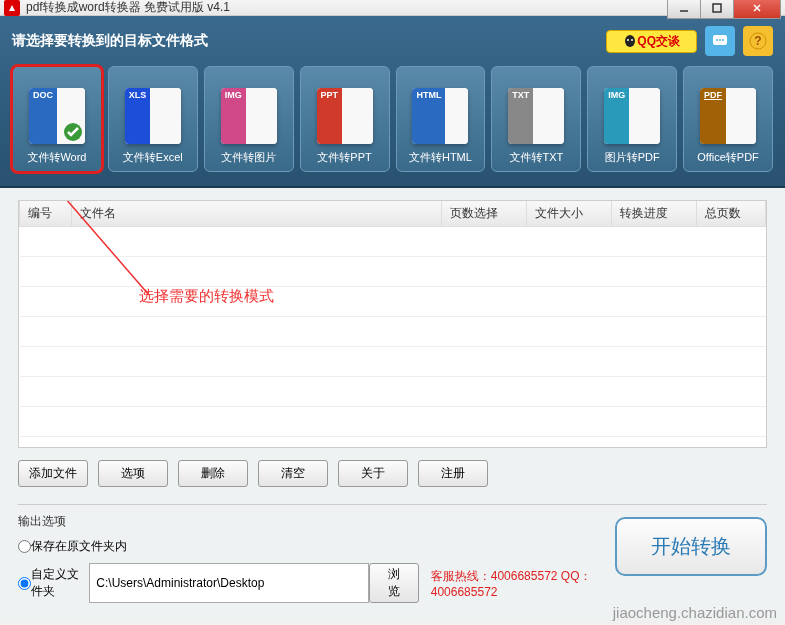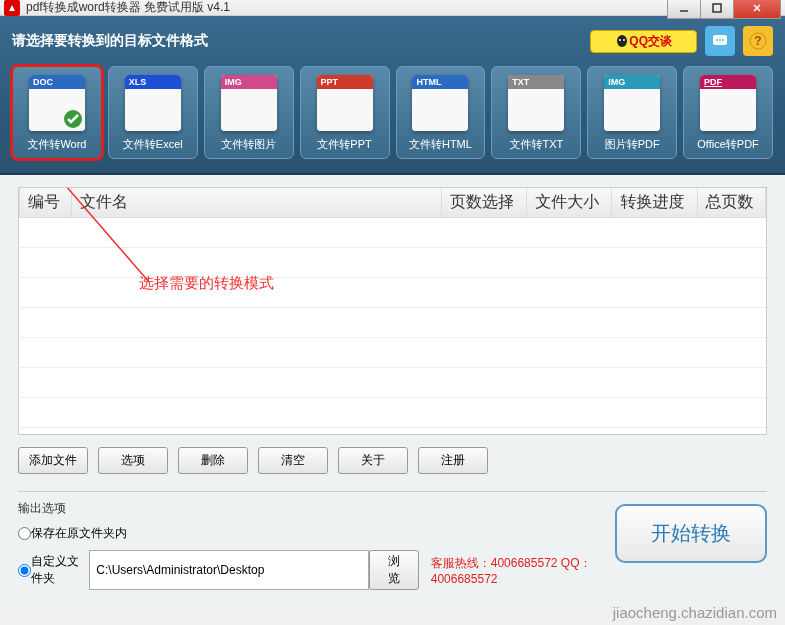--- a/index.html
+++ b/index.html
@@ -11,38 +11,38 @@
 .titlebar .title { font-size: 12px; color: #333; flex: 1; }
 .win-btns { display: flex; }
 .win-btn { width: 34px; height: 22px; display: flex; align-items: center; justify-content: center; border: 1px solid #999; background: linear-gradient(#f8f8f8,#d8d8d8); margin-left: -1px; }
 .win-btn.close { background: linear-gradient(#e86a5e,#cf3a2a); width: 48px; }
 .win-btn svg { width: 10px; height: 10px; }
 
 .header-panel { background: linear-gradient(#3a6a8e, #2d5a7a 60%, #2a5270); padding: 10px 12px 14px; border-bottom: 2px solid #1a3a52; }
 .header-top { display: flex; align-items: center; margin-bottom: 10px; }
 .instruction { color: #fff; font-size: 14px; font-weight: bold; flex: 1; }
 .header-icons { display: flex; gap: 8px; align-items: center; }
-.qq-btn { background: #ffe740; border: 1px solid #d4a800; border-radius: 4px; padding: 2px 24px; font-size: 12px; display: flex; align-items: center; color: #d00; font-weight: bold; }
+.qq-btn { background: #ffe740; border: 1px solid #d4a800; border-radius: 4px; padding: 2px 16px; font-size: 12px; display: flex; align-items: center; color: #d00; font-weight: bold; }
 .hdr-icon { width: 30px; height: 30px; border-radius: 4px; display: flex; align-items: center; justify-content: center; }
 .hdr-icon.chat { background: #55b5e8; }
 .hdr-icon.help { background: #f5c030; }
 
 .format-row { display: flex; gap: 6px; }
 .format-card { flex: 1; background: linear-gradient(#5a8aaa, #3a6a8a); border: 1px solid #6a9abb; border-radius: 6px; padding: 6px 4px; text-align: center; cursor: pointer; }
 .format-card.selected { outline: 3px solid #e02020; outline-offset: -1px; }
-.format-icon { width: 56px; height: 56px; margin: 2px auto 6px; background: #fff; border-radius: 4px; display: flex; flex-direction: column; overflow: hidden; box-shadow: 0 2px 4px rgba(0,0,0,.3); }
+.format-icon { width: 56px; height: 56px; margin: 15px auto 6px; background: #fff; border-radius: 4px; display: flex; flex-direction: row; overflow: hidden; box-shadow: 0 2px 4px rgba(0,0,0,.3); }
 .format-icon .badge { font-size: 9px; color: #fff; padding: 2px 4px; font-weight: bold; text-align: left; }
 .format-icon .body { flex: 1; background: #f8f8f8; position: relative; }
 .format-label { color: #fff; font-size: 11px; }
 
 .check { position: absolute; right: 2px; bottom: 2px; width: 20px; height: 20px; }
 
 .content { background: #eef2f2; padding: 12px 18px 8px; }
 .table-wrap { background: #fff; border: 1px solid #ccc; height: 248px; overflow: auto; position: relative; }
-table { width: 100%; border-collapse: collapse; font-size: 16px; }
+table { width: 100%; border-collapse: collapse; font-size: 12px; }
 th { background: linear-gradient(#f8f8f8,#e8e8e8); border: 1px solid #ddd; border-top: none; padding: 4px 8px; text-align: left; font-weight: normal; color: #333; }
 th:first-child { width: 52px; }
 tbody tr { height: 30px; }
 tbody td { border-bottom: 1px solid #eee; }
 
 .annotation { position: absolute; color: #f03030; font-size: 15px; pointer-events: none; }
 .annotation.text { top: 86px; left: 120px; }
 .arrow-svg { position: absolute; top: 0; left: 0; pointer-events: none; }
 
 .action-row { display: flex; gap: 10px; margin: 12px 0 10px; }
@@ -168,21 +168,21 @@
       </div>
       <div class="format-card">
         <div class="format-icon">
           <div class="badge" style="background: rgb(42, 154, 186);">IMG</div>
           <div class="body"></div>
         </div>
         <div class="format-label">图片转PDF</div>
       </div>
       <div class="format-card">
         <div class="format-icon">
-          <div class="badge" style="background: #be185d; text-decoration: underline;">PDF</div>
+          <div class="badge" style="background: #a16207; text-decoration: underline;">PDF</div>
           <div class="body"></div>
         </div>
         <div class="format-label">Office转PDF</div>
       </div>
     </div>
 </div>
 
 <div class="content">
   <div class="table-wrap">
     <table>

